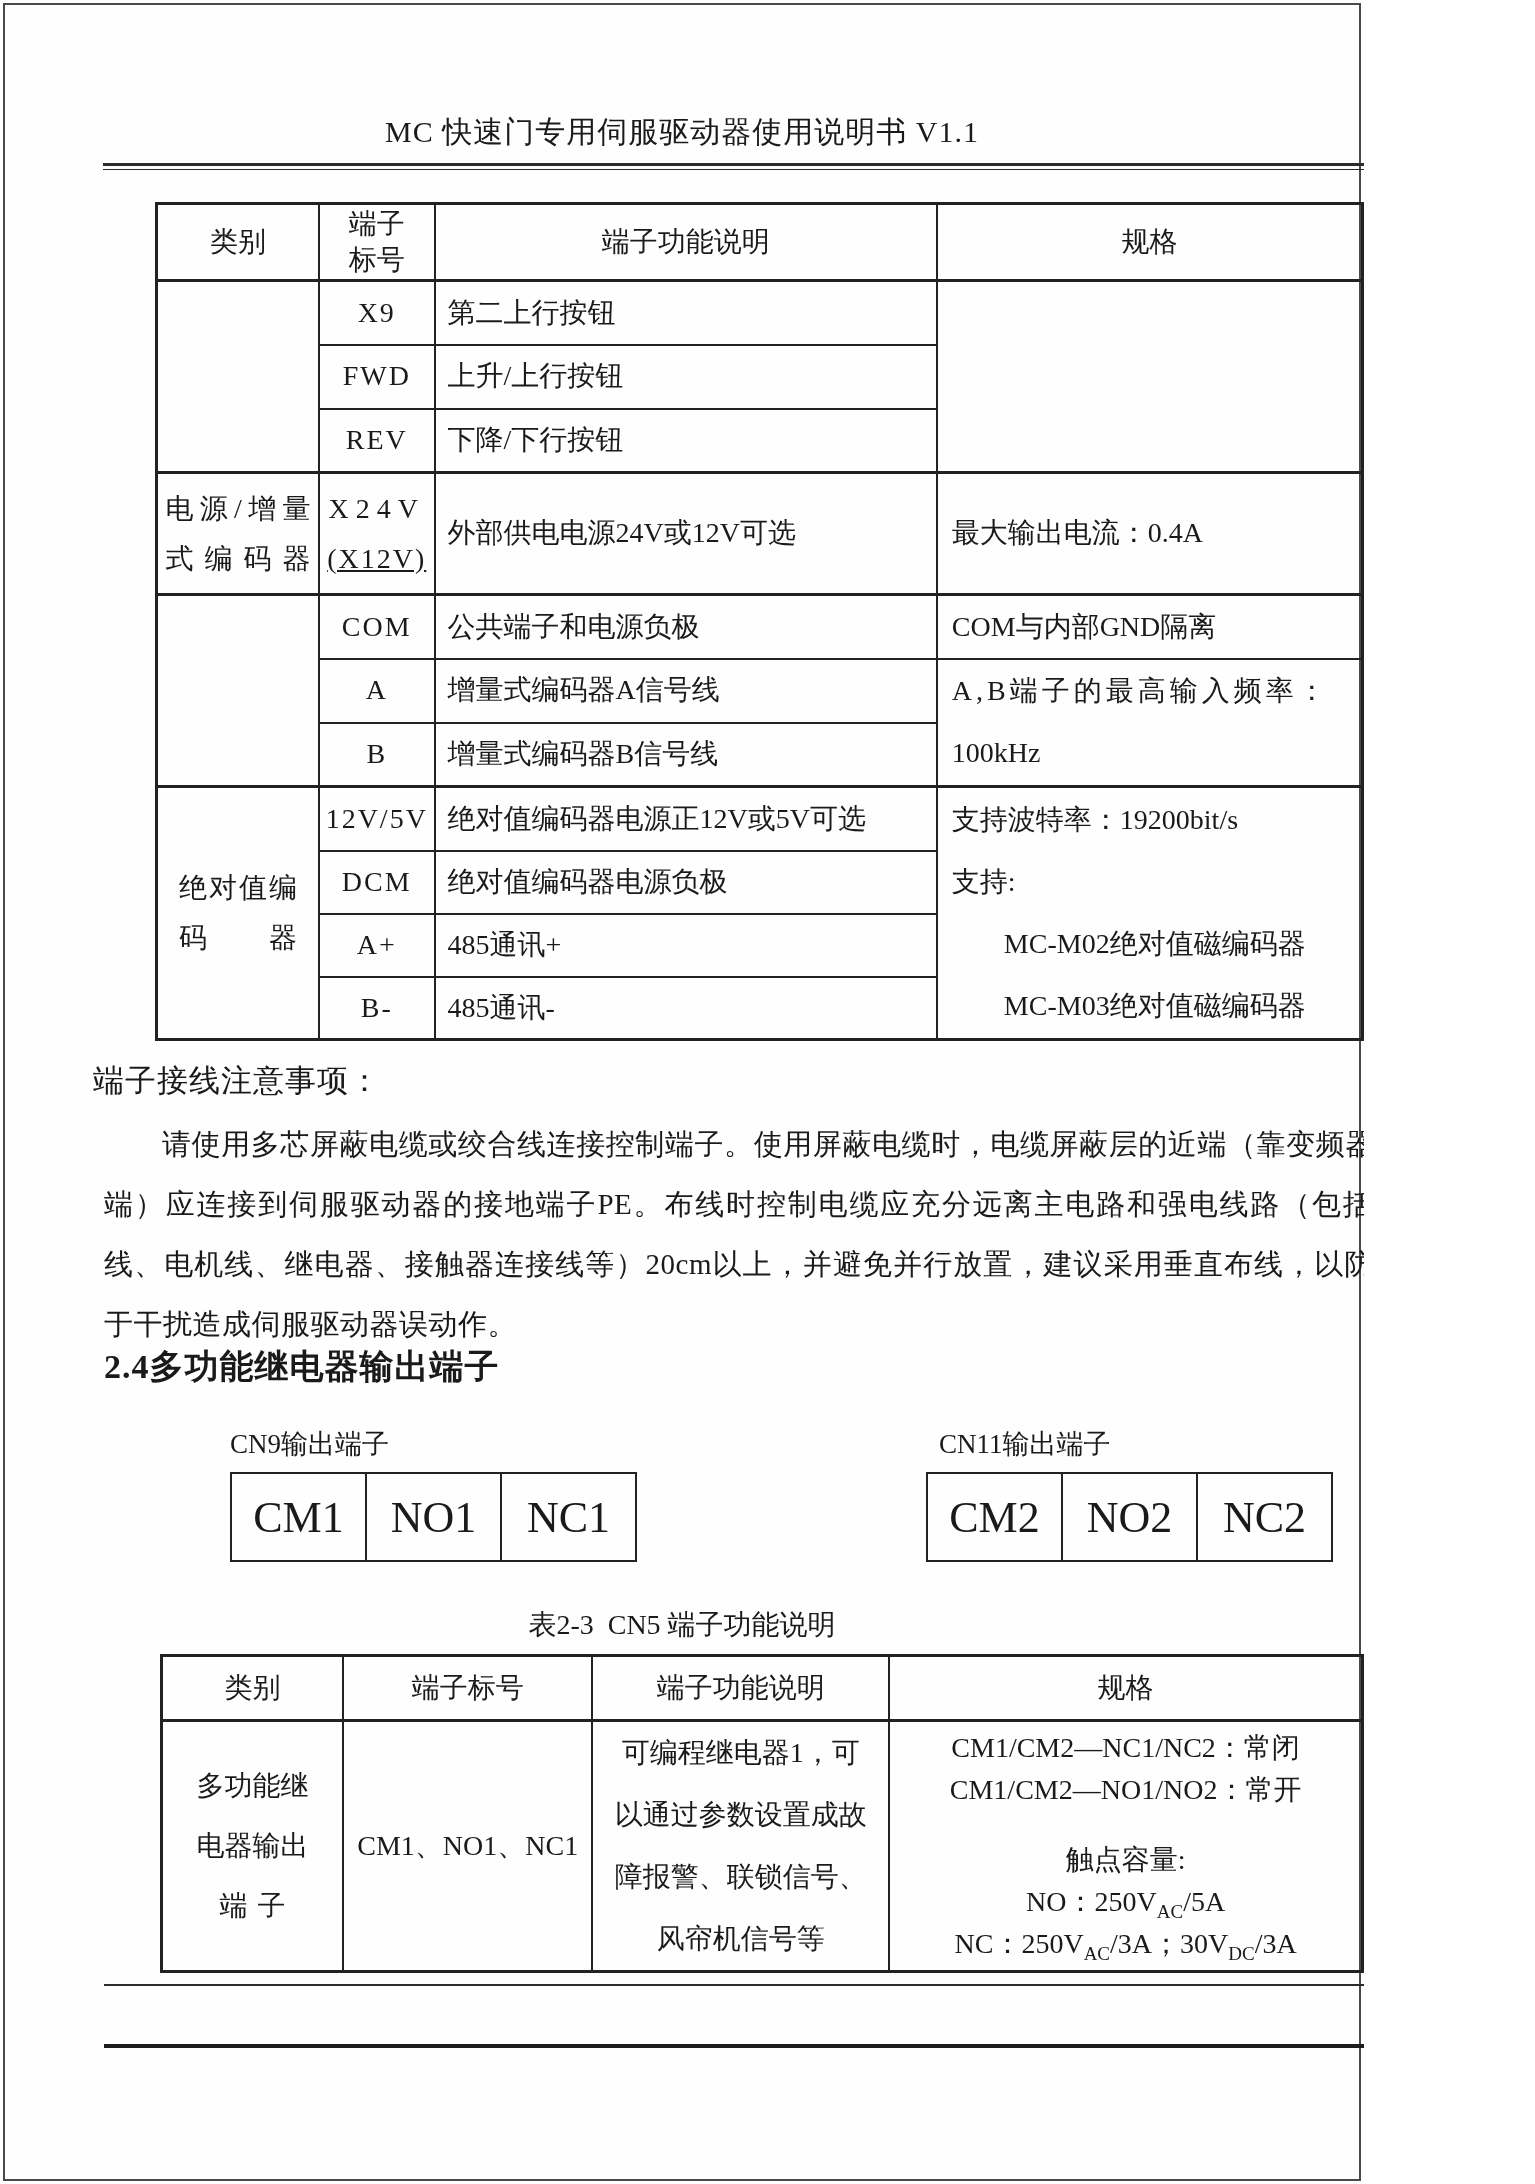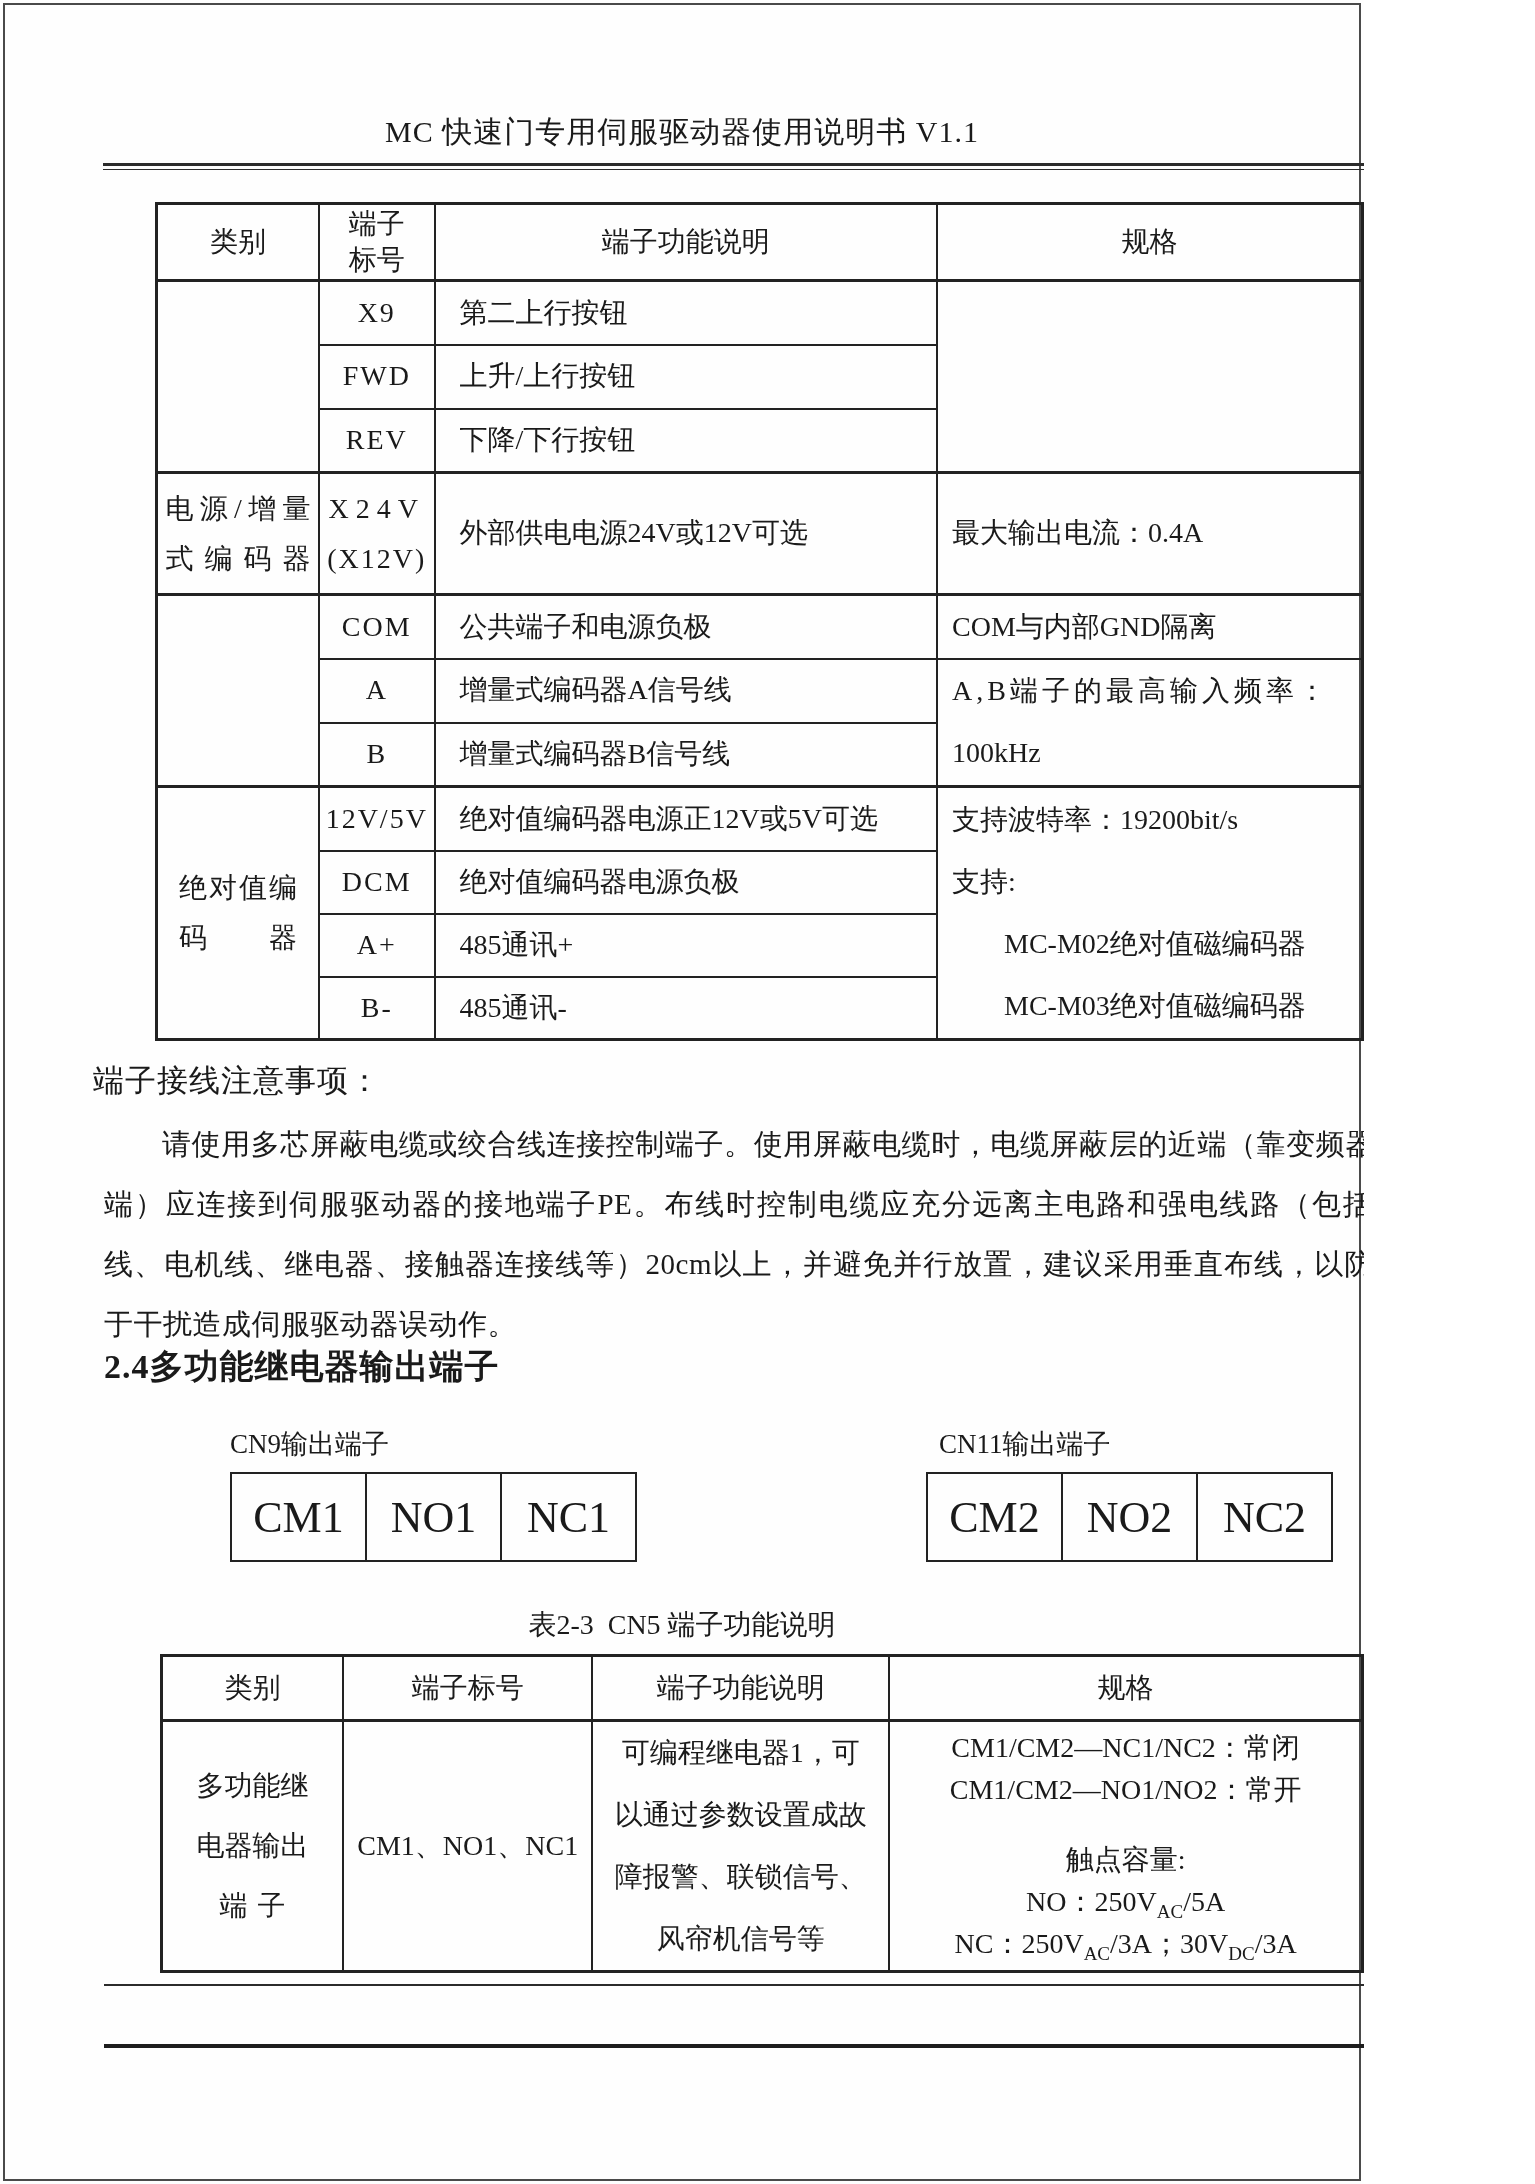--- a/index.html
+++ b/index.html
@@ -14,27 +14,27 @@
 
   
   .t1{position:absolute;left:155px;top:202px;border-collapse:collapse;table-layout:fixed;
       font-size:28px;border:3px solid #222;}
   .t1 td{border:2px solid #222;padding:0;vertical-align:middle;text-align:center;line-height:1.3;}
   .t1 .hrow td{border-bottom:3px solid #222;height:74px;}
   .t1 .hrow .two div{line-height:36px;}
   .t1 tr.gtop td{border-top:3px solid #222;}
   .t1 tr.r64{height:64px;} .t1 tr.r63{height:63px;} .t1 tr.r122{height:122px;margin-top:36px;}
   .t1 .lbl{letter-spacing:2px;}
-  .t1 .fn{text-align:left;padding-left:24px;}
+  .t1 .fn{text-align:left;padding-left:12px;}
   .t1 .spec{text-align:left;padding-left:14px;}
   .jline{display:block;margin:0 auto;text-align:justify;text-align-last:justify;}
   .w145{width:145px;} .w118{width:118px;}
   .catcell div{line-height:50px;}
   .lblx div{line-height:50px;}
-  .lsx1{letter-spacing:7px;} .lsx2{letter-spacing:2px;}
+  .lsx1{letter-spacing:7px;} .lsx2{letter-spacing:2px;text-decoration:underline;}
   .abspec div{line-height:62px;}
   .abspec .ls{letter-spacing:4px;}
   .bigspec div{line-height:62px;}
   .bigspec .indent{padding-left:52px;}
 
   
   .notes-title{position:absolute;left:93px;top:1060px;font-size:31px;letter-spacing:1px;}
   .notes-para{position:absolute;left:104px;top:1114px;width:1330px;font-size:29px;
               line-height:60px;text-align:justify;text-indent:58px;letter-spacing:0.5px;}
   .sec-heading{position:absolute;left:104px;top:1344px;font-size:34px;font-weight:bold;letter-spacing:1px;}

